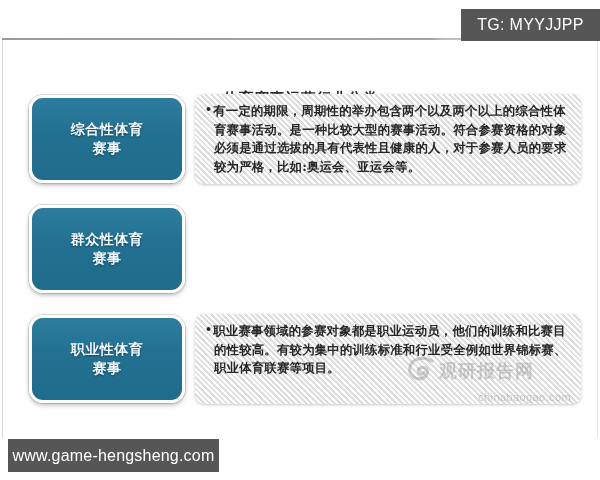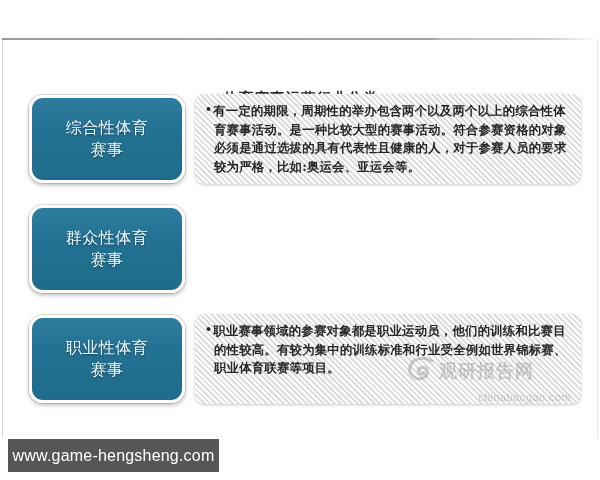--- a/index.html
+++ b/index.html
@@ -92,22 +92,22 @@
     border: 3px solid #ffffff;
     box-shadow: 0 2px 4px rgba(90,90,90,0.45), 0 0 0 1px rgba(200,200,200,0.55);
     display: flex;
     align-items: center;
     justify-content: center;
     text-align: center;
   }
 
   .chip-label {
     font-family: "DejaVu Serif", "Liberation Serif", serif;
-    font-weight: normal;
-    font-size: 16px;
+    font-weight: bold;
+    font-size: 14px;
     line-height: 1.35;
     color: #f2fbff;
     text-shadow: 0 1px 2px rgba(0,0,0,0.45);
     letter-spacing: 0.5px;
     padding: 0 4px;
     white-space: pre-line;
   }
 
   
   .body-wrap {
@@ -276,16 +276,17 @@
               <div class="wm-en">chinabaogao.com</div>
             </div>
 
           </div>
         </div>
       </div>
 
     </div>
   </div>
 
+  <div class="badge badge-tg">TG: MYYJJPP</div>
 
   <div class="badge badge-url">www.game-hengsheng.com</div>
 
 </div>
 
 </body></html>

